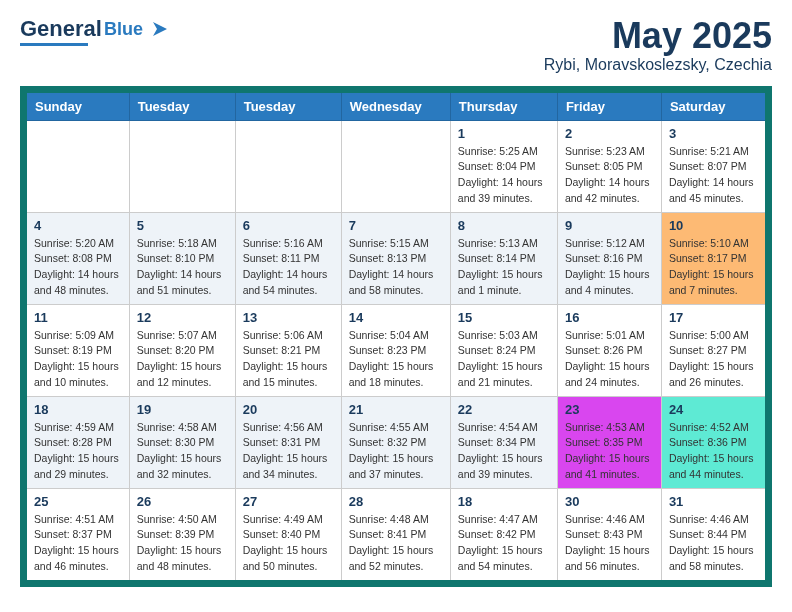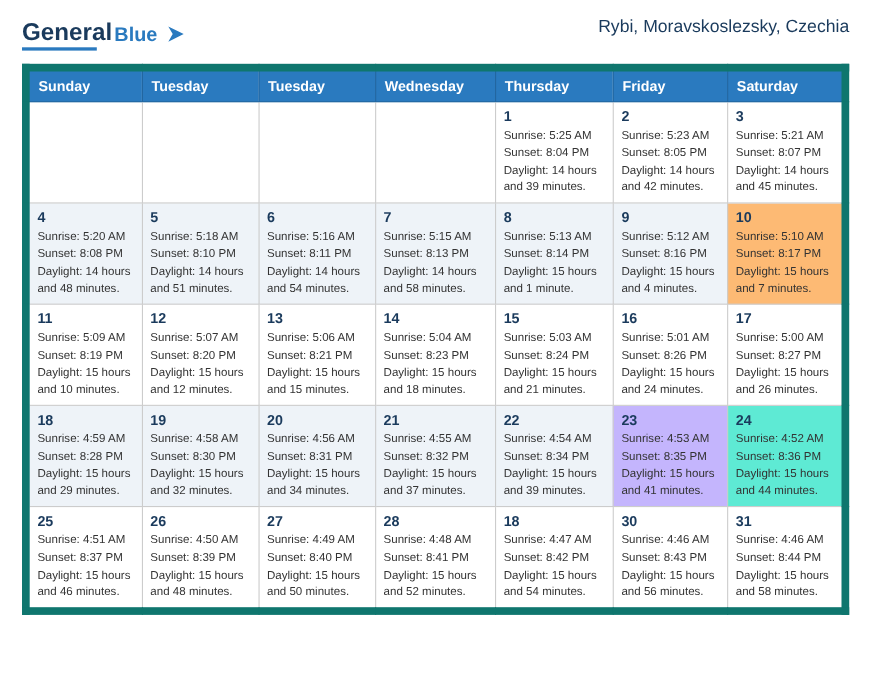--- a/index.html
+++ b/index.html
@@ -86,33 +86,34 @@
     }
   </style>
 </head>
 <body>
 
 <div class="page">
   <div class="header">
     <div class="logo">
       <div class="logo-row">
         <div style="display:flex;flex-direction:column;align-items:flex-start;">
-          <div style="display:flex;align-items:flex-end;gap:2px;">
+          <div style="display:flex;align-items:center;gap:2px;">
             <span style="font-size:22px;font-weight:bold;color:#1a3a5c;">General</span>
             <span style="font-size:18px;font-weight:bold;color:#2a7abf;">Blue</span>
 
             <svg width="22" height="22" viewBox="0 0 22 22" style="margin-left:2px;">
               <polygon points="6,4 20,11 6,18 10,11" fill="#2a7abf"></polygon>
             </svg>
           </div>
           <div style="width:68px;height:3px;background:#2a7abf;margin-top:1px;"></div>
         </div>
       </div>
     </div>
     <div class="title-block">
+      <div class="title-month">May 2025</div>
       <div class="title-location">Rybi, Moravskoslezsky, Czechia</div>
     </div>
   </div>
 
   <table class="calendar">
     <thead>
       <tr>
         <th>Sunday</th>
         <th>Tuesday</th>
         <th>Tuesday</th>
@@ -215,21 +216,21 @@
             <div class="day-info">Sunrise: 4:56 AM<br>Sunset: 8:31 PM<br>Daylight: 15 hours<br>and 34 minutes.</div>
           </td>
           <td style="background: rgb(238, 243, 248);">
             <span class="day-number">21</span>
             <div class="day-info">Sunrise: 4:55 AM<br>Sunset: 8:32 PM<br>Daylight: 15 hours<br>and 37 minutes.</div>
           </td>
           <td style="background: rgb(238, 243, 248);">
             <span class="day-number">22</span>
             <div class="day-info">Sunrise: 4:54 AM<br>Sunset: 8:34 PM<br>Daylight: 15 hours<br>and 39 minutes.</div>
           </td>
-          <td style="background: #c4b5fd;">
+          <td style="background: #d946ef;">
             <span class="day-number">23</span>
             <div class="day-info">Sunrise: 4:53 AM<br>Sunset: 8:35 PM<br>Daylight: 15 hours<br>and 41 minutes.</div>
           </td>
           <td style="background: #5eead4;">
             <span class="day-number">24</span>
             <div class="day-info">Sunrise: 4:52 AM<br>Sunset: 8:36 PM<br>Daylight: 15 hours<br>and 44 minutes.</div>
           </td>
         </tr>
         <tr style="background: rgb(255, 255, 255);">
           <td>

